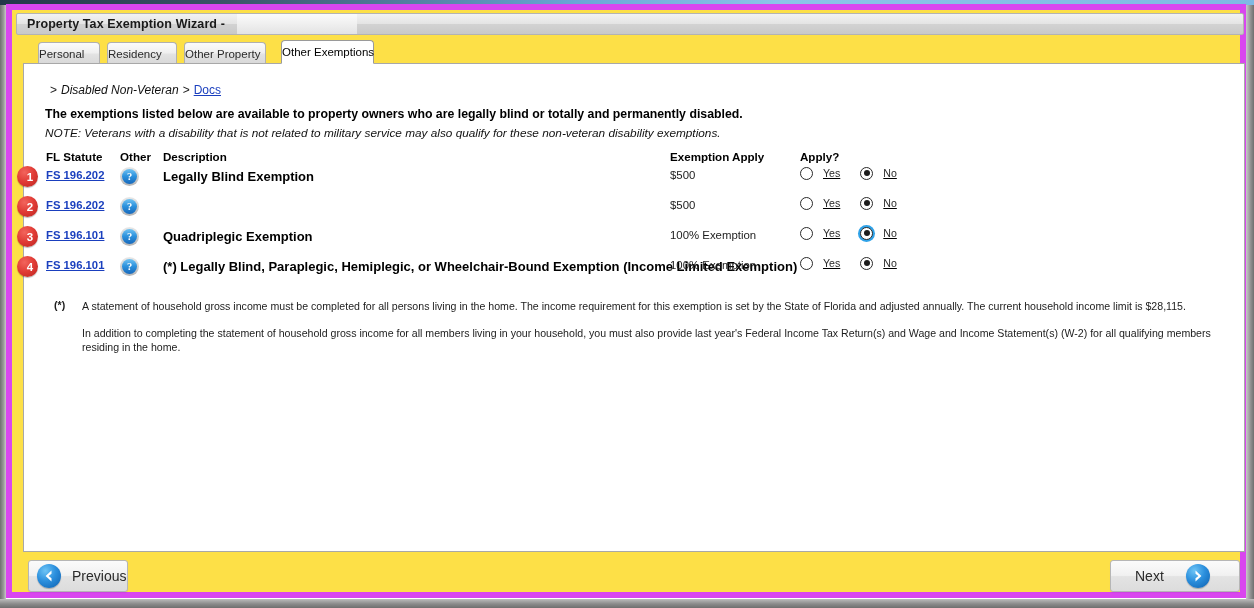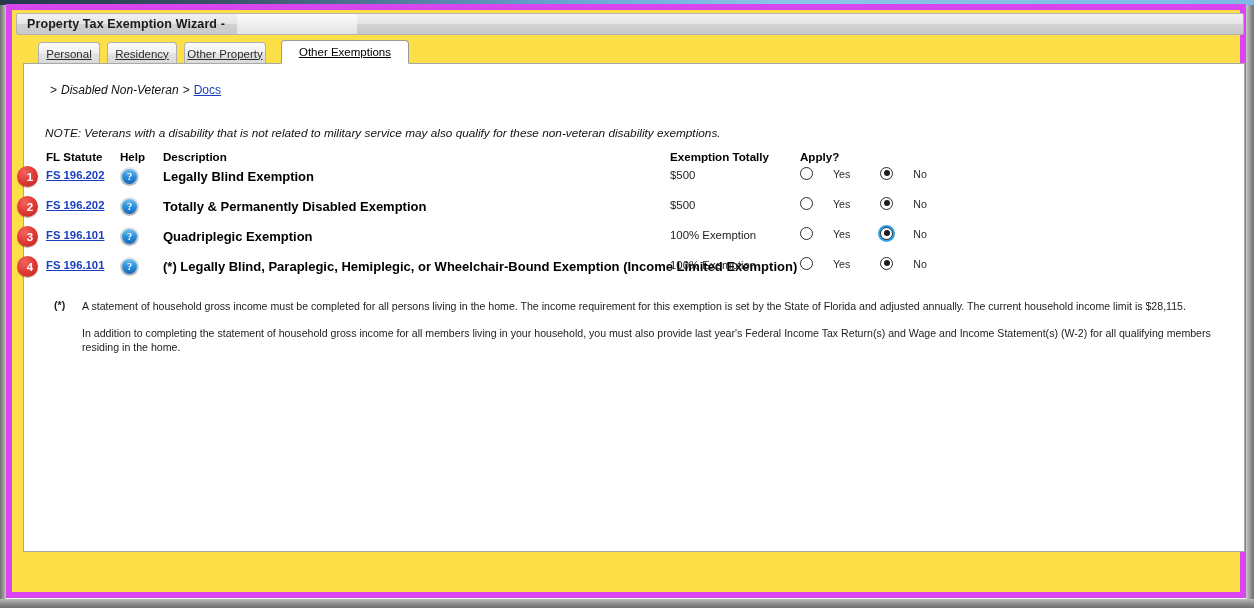--- a/index.html
+++ b/index.html
@@ -92,24 +92,22 @@
     height: 22px;
     background: linear-gradient(to bottom, #fbfbfb 0%, #f0f0f0 45%, #e2e2e2 55%, #d8d8d8 100%);
     border: 1px solid #b0b0b0;
     border-bottom: none;
     border-radius: 4px 4px 0 0;
     box-sizing: border-box;
     font-size: 11.5px;
     color: #2b2b2b;
     display: flex;
     align-items: center;
-    justify-content: center;
     cursor: default;
     white-space: nowrap;
-    text-decoration: underline;
   }
   .tab.active {
     top: 0px;
     height: 24px;
     background: #ffffff;
     color: #000000;
     border: 1px solid #9a9a9a;
     border-bottom: 1px solid #ffffff;
     z-index: 5;
   }
@@ -258,23 +256,24 @@
     font-weight: bold;
     font-family: "Liberation Serif", serif;
     line-height: 15px;
     text-align: center;
     box-sizing: border-box;
   }
 
   
   .radio-group {
     display: flex;
-    align-items: flex-end;
-    gap: 20px;
+    align-items: flex-start;
+    gap: 10px;
     padding-top: 1px;
+    text-decoration: underline;
   }
   .radio {
     width: 13px; height: 13px;
     border-radius: 50%;
     border: 1.4px solid #2a2a2a;
     background: #ffffff;
     box-sizing: border-box;
     position: relative;
     cursor: pointer;
     flex: none;
@@ -376,40 +375,41 @@
   <div id="tabstrip">
       <div class="tab" style="left: 15px; width: 62px;">
         <span>Personal</span>
       </div>
       <div class="tab" style="left: 84px; width: 70px;">
         <span>Residency</span>
       </div>
       <div class="tab" style="left: 161px; width: 82px;">
         <span>Other Property</span>
       </div>
-      <div class="tab active" style="left: 258px; width: 128px;">
+      <div class="tab active" style="left: 258px; width: 93px;">
         <span>Other Exemptions</span>
       </div>
     </div>
 
   <div id="panel">
     <div id="panel-inner">
 
       <div id="breadcrumb">
         <span class="sep">&gt;</span><span class="crumb-current">Disabled Non-Veteran</span><span class="sep">&gt;</span><span class="crumb-link">Docs</span>
       </div>
 
+      <div id="intro-line">The exemptions listed below are available to property owners who are legally blind or totally and permanently disabled.</div>
       <div id="note-line">NOTE: Veterans with a disability that is not related to military service may also qualify for these non-veteran disability exemptions.</div>
 
       <div id="ex-table">
         <div class="hdr">
           <span class="col-statute">FL Statute</span>
-          <span class="col-help">Help</span>
+          <span class="col-help">Other</span>
           <span class="col-desc">Description</span>
-          <span class="col-amount">Exemption Totally</span>
+          <span class="col-amount">Exemption Apply</span>
           <span class="col-apply">Apply?</span>
         </div>
         <div id="rows-host">
             <div class="row">
               <div class="badge">
                 <span>1</span>
               </div>
               <a class="stat-link col-statute">FS 196.202</a>
               <div class="col-help" style="padding-top: 1px;"><span class="help-icon"></span></div>
               <div class="desc-text col-desc">Legally Blind Exemption</div>
@@ -420,21 +420,20 @@
                 <span class="radio checked"></span>
                 <span class="radio-label">No</span>
               </div>
             </div>
             <div class="row">
               <div class="badge">
                 <span>2</span>
               </div>
               <a class="stat-link col-statute">FS 196.202</a>
               <div class="col-help" style="padding-top: 1px;"><span class="help-icon"></span></div>
-              <div class="desc-text col-desc">Totally &amp; Permanently Disabled Exemption</div>
               <div class="amt-text col-amount">$500</div>
               <div class="radio-group col-apply">
                 <span class="radio"></span>
                 <span class="radio-label">Yes</span>
                 <span class="radio checked"></span>
                 <span class="radio-label">No</span>
               </div>
             </div>
             <div class="row">
               <div class="badge">
@@ -476,15 +475,31 @@
         </div>
         <div class="fn-row second">
           <div class="fn-body fn-body-wide">In addition to completing the statement of household gross income for all members living in your household, you must also provide last year's Federal Income Tax Return(s) and Wage and Income Statement(s) (W-2) for all qualifying members residing in the home.</div>
         </div>
       </div>
 
     </div>
   </div>
 
   <div id="footer">
+    <div class="nav-btn" id="btn-previous">
+      <span class="arrow-circle">
+        <svg width="16" height="16" viewBox="0 0 16 16">
+            <path d="M10.5 2.6 L4.6 8 L10.5 13.4 L10.5 10.2 L7.6 8 L10.5 5.8 Z" fill="#ffffff"></path>
+          </svg>
+      </span>
+      <span class="nav-label">Previous</span>
+    </div>
+    <div class="nav-btn" id="btn-next">
+      <span class="nav-label">Next</span>
+      <span class="arrow-circle">
+        <svg width="16" height="16" viewBox="0 0 16 16">
+            <path d="M5.5 2.6 L11.4 8 L5.5 13.4 L5.5 10.2 L8.4 8 L5.5 5.8 Z" fill="#ffffff"></path>
+          </svg>
+      </span>
+    </div>
   </div>
 
 </div>
 
 </body></html>

